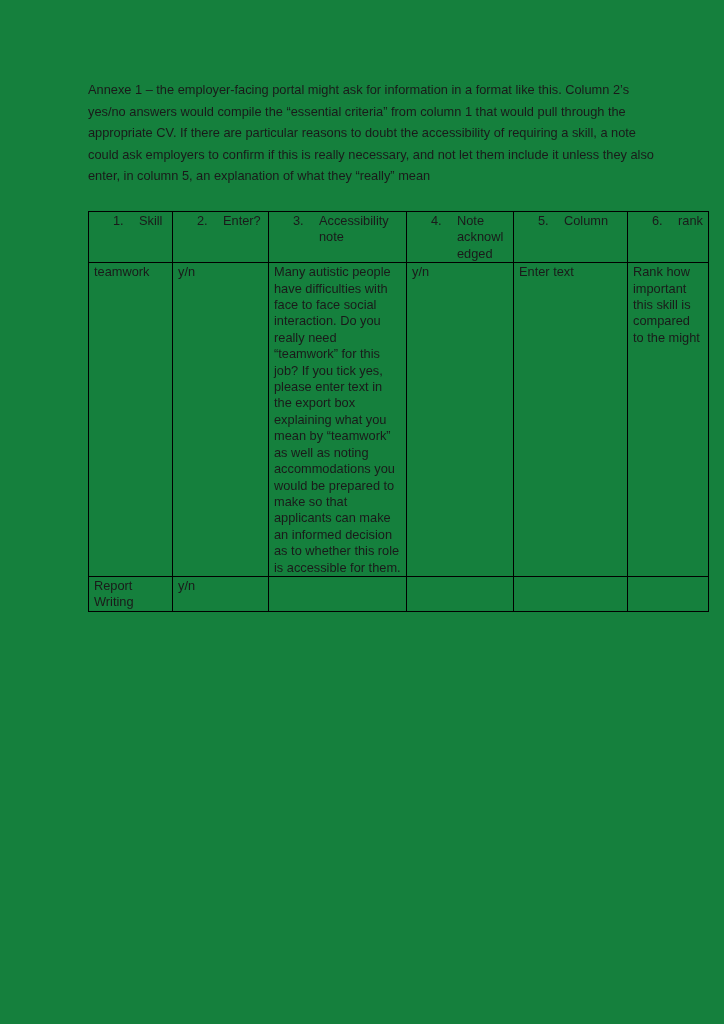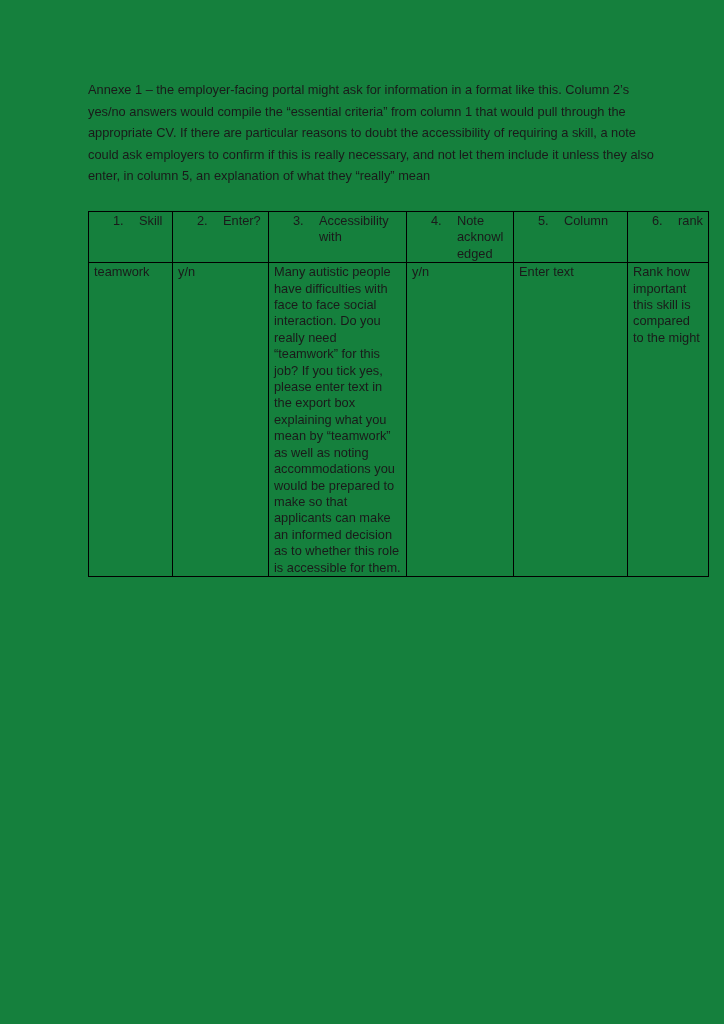--- a/index.html
+++ b/index.html
@@ -74,21 +74,21 @@
         </th>
         <th>
           <div class="hdr-item">
             <span class="hdr-num">2.</span>
             <span class="hdr-lbl">Enter?</span>
           </div>
         </th>
         <th>
           <div class="hdr-item">
             <span class="hdr-num">3.</span>
-            <span class="hdr-lbl">Accessibility with</span>
+            <span class="hdr-lbl">Accessibility note</span>
           </div>
         </th>
         <th>
           <div class="hdr-item">
             <span class="hdr-num">4.</span>
             <span class="hdr-lbl">Note acknowledged</span>
           </div>
         </th>
         <th>
           <div class="hdr-item">
@@ -106,16 +106,24 @@
     </thead>
     <tbody>
       <tr class="row-1">
         <td>teamwork</td>
         <td>y/n</td>
         <td>Many autistic people have difficulties with face to face social interaction. Do you really need “teamwork” for this job? If you tick yes, please enter text in the export box explaining what you mean by “teamwork” as well as noting accommodations you would be prepared to make so that applicants can make an informed decision as to whether this role is accessible for them.</td>
         <td>y/n</td>
         <td>Enter text</td>
         <td>Rank how important this skill is compared to the might</td>
       </tr>
+      <tr class="row-2">
+        <td>Report Writing</td>
+        <td>y/n</td>
+        <td></td>
+        <td></td>
+        <td></td>
+        <td></td>
+      </tr>
     </tbody>
   </table>
 
 </div>
 
 </body></html>

